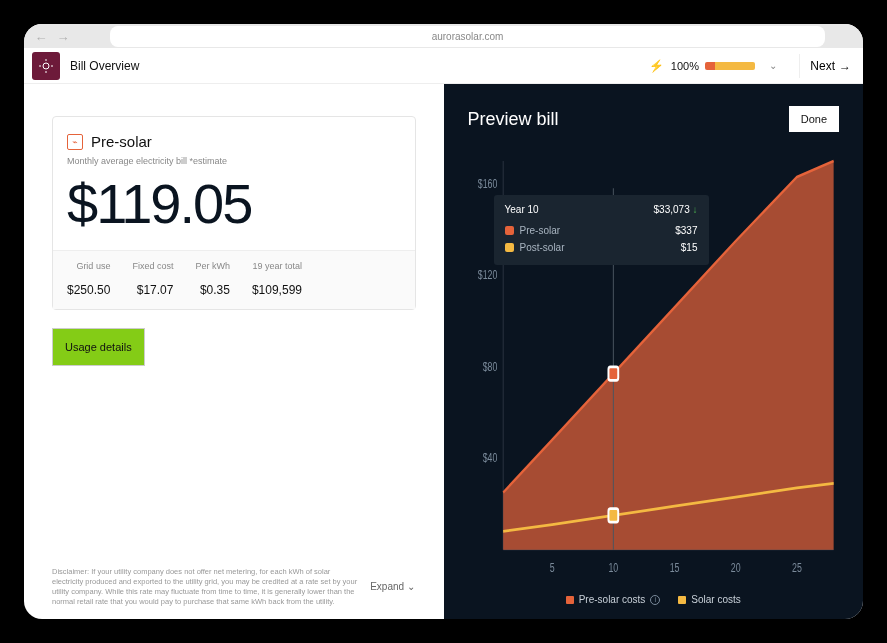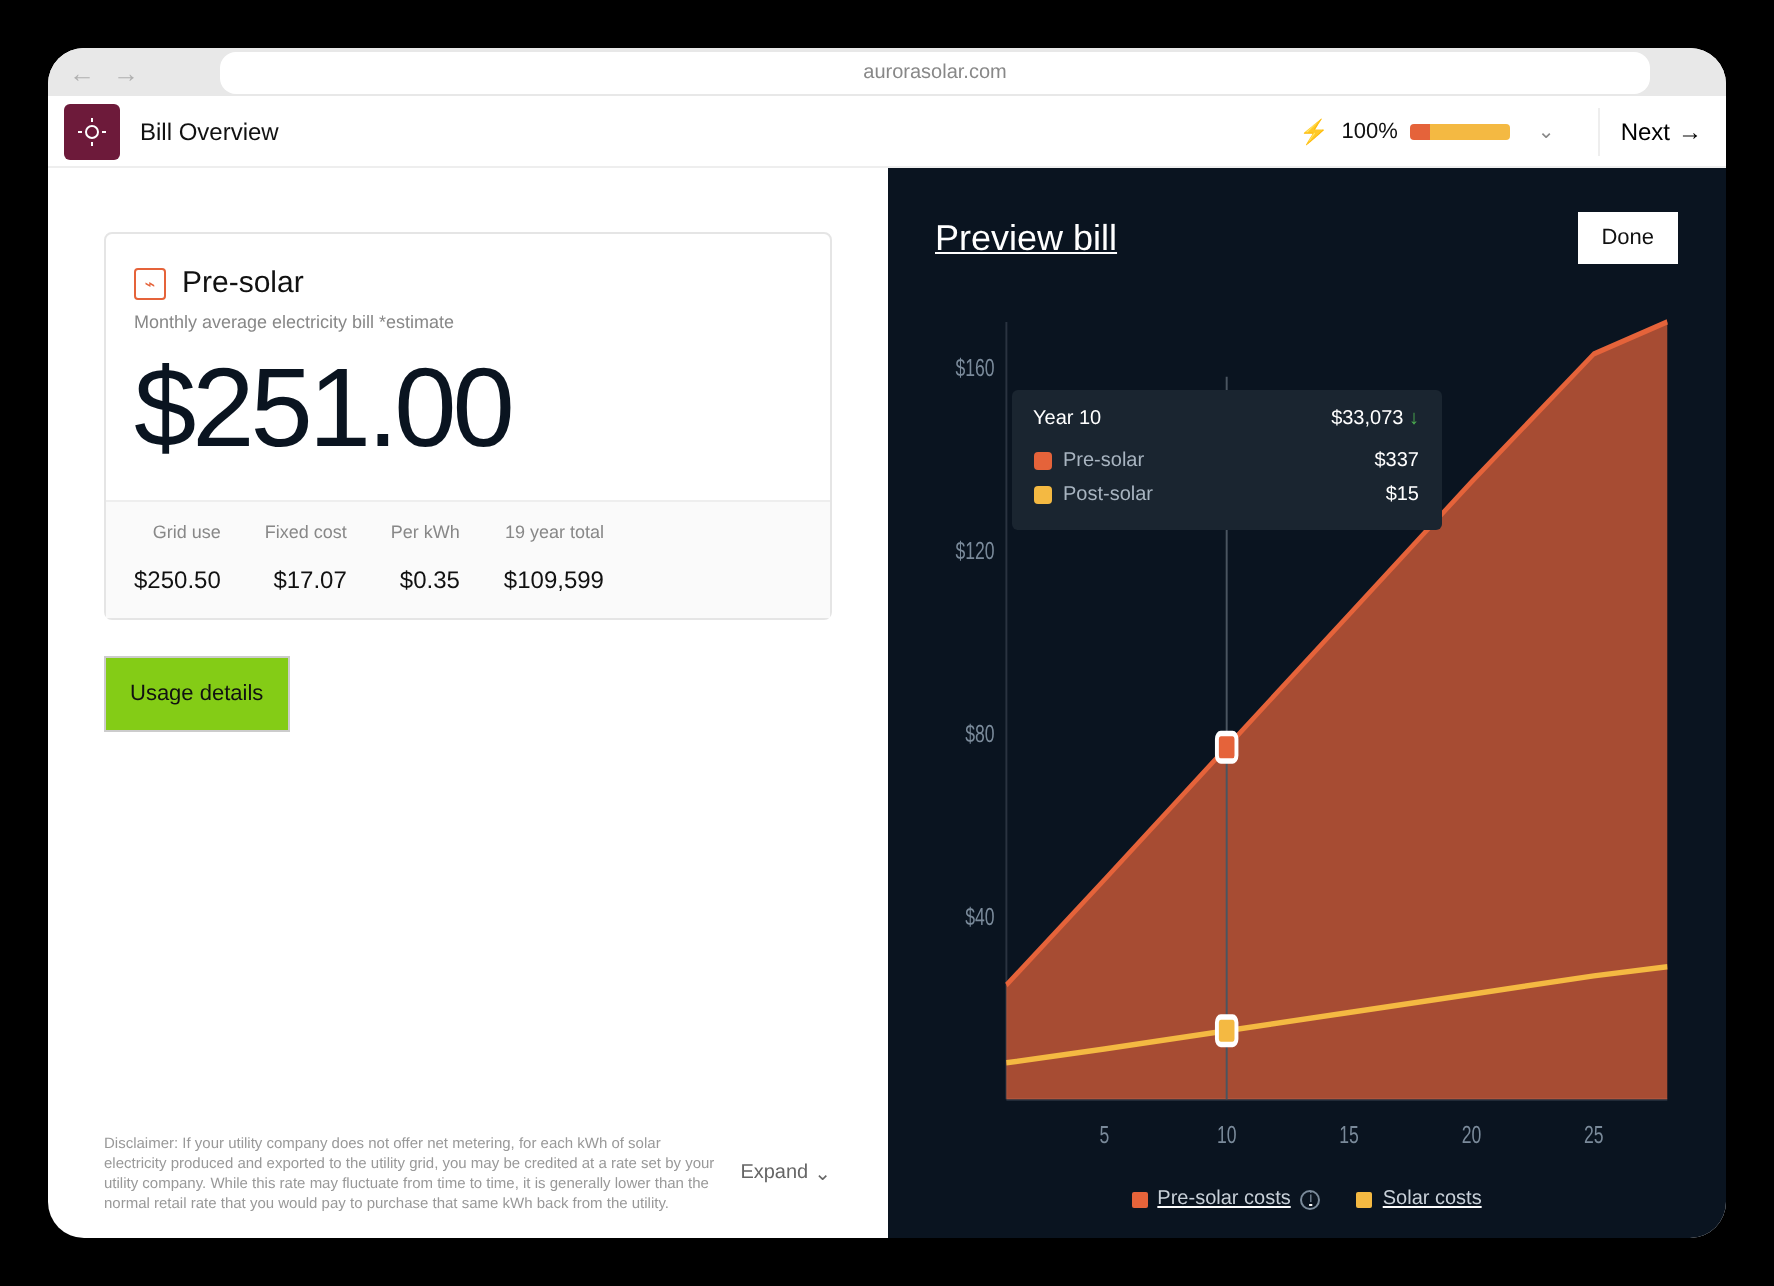--- a/index.html
+++ b/index.html
@@ -135,21 +135,20 @@
   font-size: 7.5px; color: #999; line-height: 1.35; flex: 1;
 }
 .expand-btn { font-size: 10px; color: #666; display: flex; gap: 3px; align-items: center; cursor: pointer; }
 
 .right-pane {
   width: 50%;
   background: #0a1420;
   padding: 22px 24px 14px 24px;
   display: flex; flex-direction: column;
   color: #fff;
-  text-decoration: underline;
 }
 .preview-header {
   display: flex; align-items: center; justify-content: space-between;
   margin-bottom: 18px;
 }
 .preview-title { font-size: 18px; font-weight: 400; }
 .done-btn {
   background: #fff; color: #111; border: none;
   padding: 7px 12px; font-size: 11px; cursor: pointer;
 }
@@ -158,21 +157,21 @@
 .y-tick { font-size: 9px; fill: #7a8a9a; text-anchor: end; }
 .x-tick { font-size: 9px; fill: #7a8a9a; text-anchor: middle; }
 .axis-line { stroke: #2a3340; stroke-width: 1; }
 .area-orange { fill: #e5633a; opacity: 0.72; }
 .line-orange { stroke: #e5633a; stroke-width: 2; fill: none; }
 .line-yellow { stroke: #f4b942; stroke-width: 2; fill: none; }
 .marker-orange { fill: #e5633a; stroke: #fff; stroke-width: 2; }
 .marker-yellow { fill: #f4b942; stroke: #fff; stroke-width: 2; }
 .tooltip {
   position: absolute;
-  top: 45px; left: 38px;
+  top: 45px; left: 26px;
   width: 215px;
   background: #1a2530; border-radius: 3px;
   padding: 9px 11px; font-size: 10px;
 }
 .tt-head { display: flex; justify-content: space-between; margin-bottom: 7px; }
 .tt-title { color: #fff; }
 .tt-total { color: #fff; }
 .tt-arrow { color: #4caf50; }
 .tt-row { display: flex; align-items: center; justify-content: space-between; padding: 3px 0; }
 .tt-left { display: flex; align-items: center; gap: 6px; }
@@ -240,21 +239,21 @@
     <div class="content">
 
       <div class="left-pane">
 
         <div class="card">
           <div class="card-header">
             <div class="card-icon">⌁</div>
             <div class="card-title">Pre-solar</div>
           </div>
           <div class="card-sub">Monthly average electricity bill *estimate</div>
-          <div class="big-amount">$251.00</div>
+          <div class="big-amount">$119.05</div>
           <div class="stats-row">
             <div class="stat">
               <span class="stat-label">Grid use</span>
               <span class="stat-value">$250.50</span>
             </div>
             <div class="stat">
               <span class="stat-label">Fixed cost</span>
               <span class="stat-value">$17.07</span>
             </div>
             <div class="stat">

